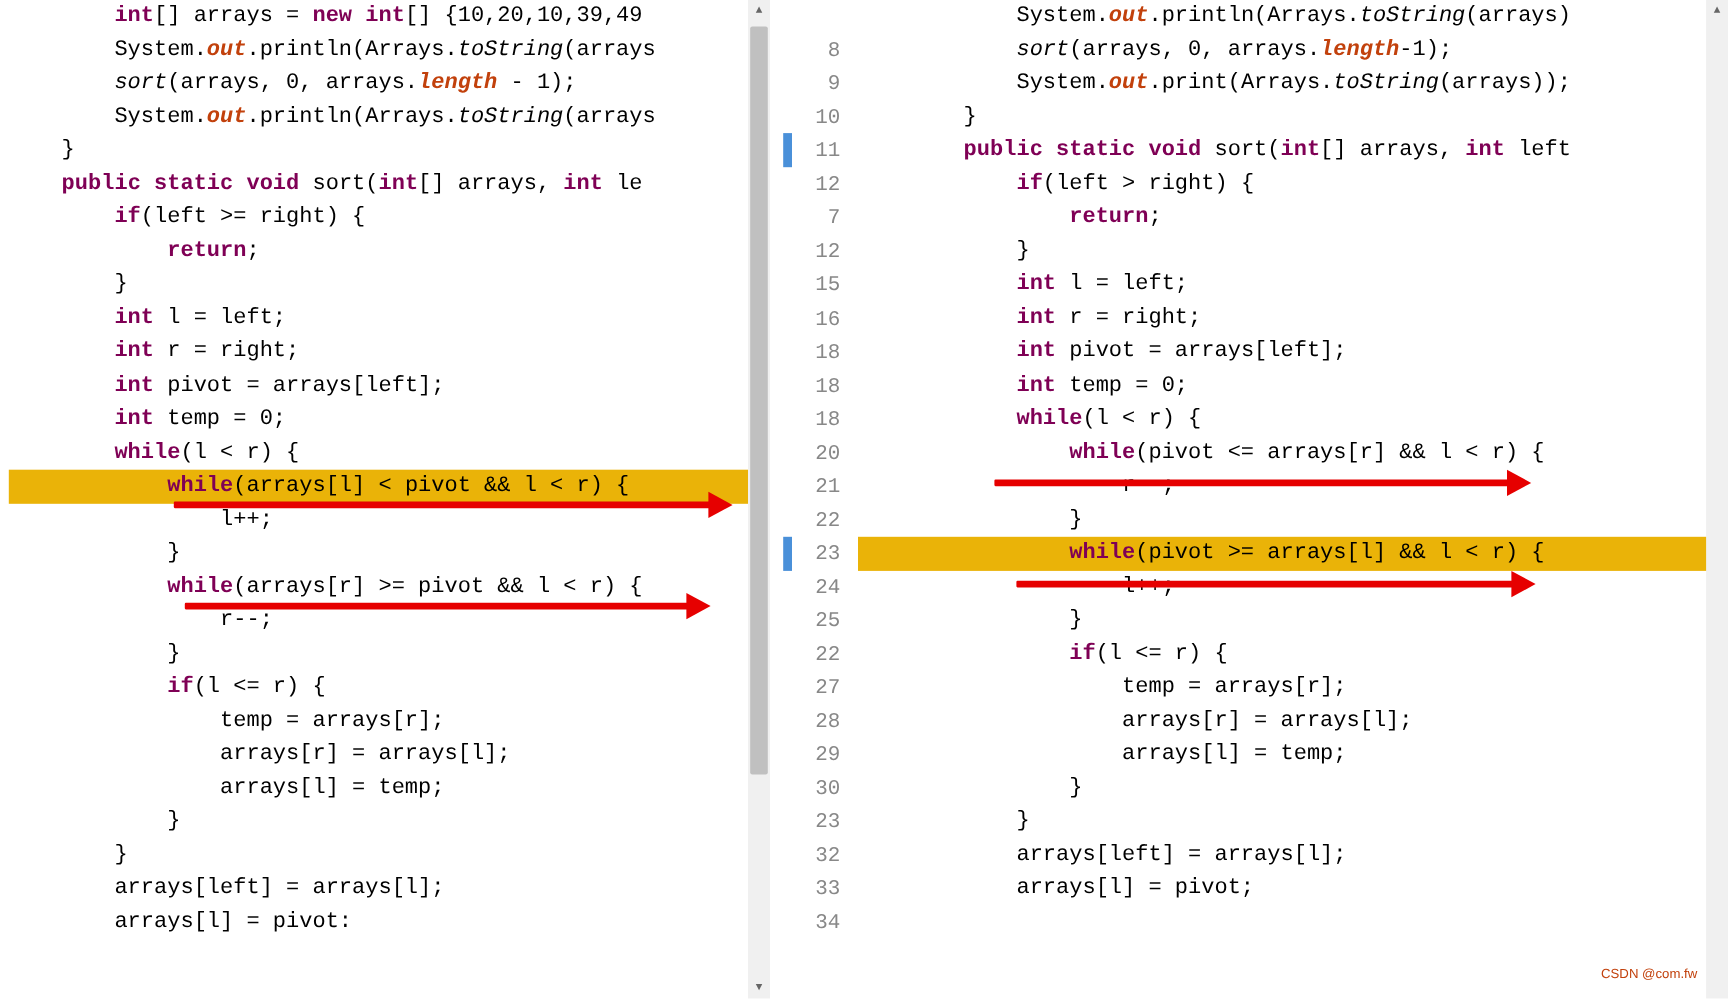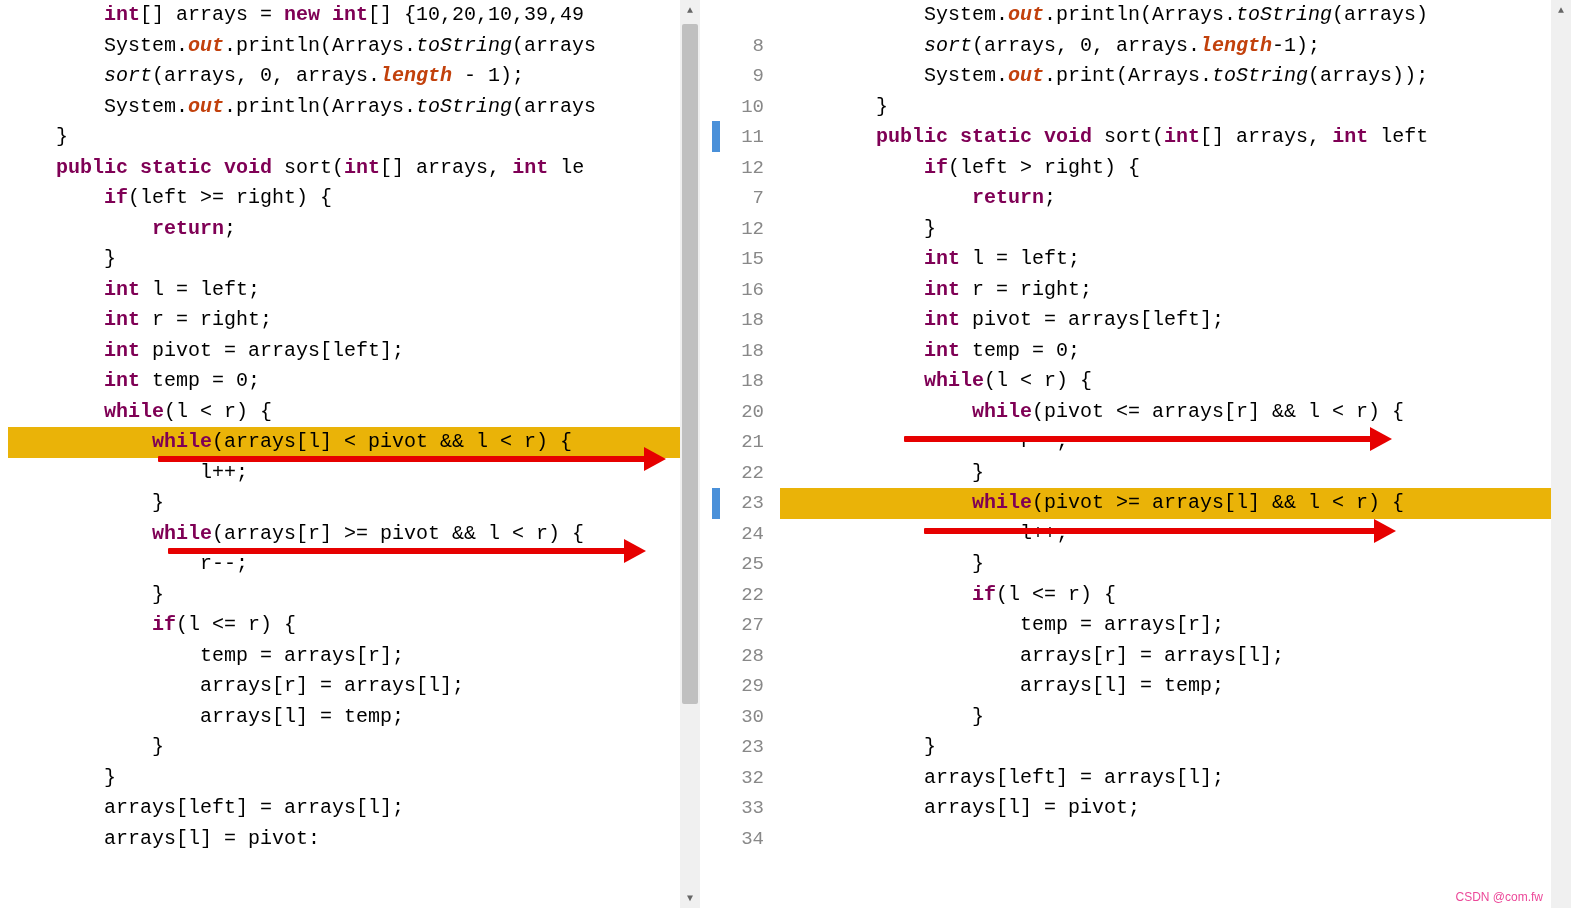--- a/index.html
+++ b/index.html
@@ -114,24 +114,24 @@
       right: -18px;
       top: -9px;
       width: 0;
       height: 0;
       border-left: 22px solid #e60000;
       border-top: 12px solid transparent;
       border-bottom: 12px solid transparent;
     }
     .watermark {
       position: absolute;
-      bottom: 4px;
+      bottom: 16px;
       right: 28px;
       font-size: 12px;
-      color: #ec4899;
+      color: #c2410c;
       font-family: Arial, sans-serif;
     }
   </style>
 </head>
 <body>
 
 <div class="container">
   <div class="left-pane">
     <div class="code-area" id="left-code"><div class="code-line">&nbsp;&nbsp;&nbsp;&nbsp;&nbsp;&nbsp;&nbsp;&nbsp;<span class="kw">int</span><span class="normal">[] arrays = </span><span class="kw">new int</span><span class="normal">[] {10,20,10,39,49</span></div><div class="code-line">&nbsp;&nbsp;&nbsp;&nbsp;&nbsp;&nbsp;&nbsp;&nbsp;<span class="normal">System.</span><span class="field">out</span><span class="normal">.println(Arrays.</span><span class="method-italic">toString</span><span class="normal">(arrays</span></div><div class="code-line">&nbsp;&nbsp;&nbsp;&nbsp;&nbsp;&nbsp;&nbsp;&nbsp;<span class="method-italic">sort</span><span class="normal">(arrays, 0, arrays.</span><span class="field">length</span><span class="normal"> - 1);</span></div><div class="code-line">&nbsp;&nbsp;&nbsp;&nbsp;&nbsp;&nbsp;&nbsp;&nbsp;<span class="normal">System.</span><span class="field">out</span><span class="normal">.println(Arrays.</span><span class="method-italic">toString</span><span class="normal">(arrays</span></div><div class="code-line">&nbsp;&nbsp;&nbsp;&nbsp;<span class="normal">}</span></div><div class="code-line">&nbsp;&nbsp;&nbsp;&nbsp;<span class="kw">public static void</span><span class="normal"> sort(</span><span class="kw">int</span><span class="normal">[] arrays, </span><span class="kw">int</span><span class="normal"> le</span></div><div class="code-line">&nbsp;&nbsp;&nbsp;&nbsp;&nbsp;&nbsp;&nbsp;&nbsp;<span class="kw">if</span><span class="normal">(left &gt;= right) {</span></div><div class="code-line">&nbsp;&nbsp;&nbsp;&nbsp;&nbsp;&nbsp;&nbsp;&nbsp;&nbsp;&nbsp;&nbsp;&nbsp;<span class="kw">return</span><span class="normal">;</span></div><div class="code-line">&nbsp;&nbsp;&nbsp;&nbsp;&nbsp;&nbsp;&nbsp;&nbsp;<span class="normal">}</span></div><div class="code-line">&nbsp;&nbsp;&nbsp;&nbsp;&nbsp;&nbsp;&nbsp;&nbsp;<span class="kw">int</span><span class="normal"> l = left;</span></div><div class="code-line">&nbsp;&nbsp;&nbsp;&nbsp;&nbsp;&nbsp;&nbsp;&nbsp;<span class="kw">int</span><span class="normal"> r = right;</span></div><div class="code-line">&nbsp;&nbsp;&nbsp;&nbsp;&nbsp;&nbsp;&nbsp;&nbsp;<span class="kw">int</span><span class="normal"> pivot = arrays[left];</span></div><div class="code-line">&nbsp;&nbsp;&nbsp;&nbsp;&nbsp;&nbsp;&nbsp;&nbsp;<span class="kw">int</span><span class="normal"> temp = 0;</span></div><div class="code-line">&nbsp;&nbsp;&nbsp;&nbsp;&nbsp;&nbsp;&nbsp;&nbsp;<span class="kw">while</span><span class="normal">(l &lt; r) {</span></div><div class="code-line hl">&nbsp;&nbsp;&nbsp;&nbsp;&nbsp;&nbsp;&nbsp;&nbsp;&nbsp;&nbsp;&nbsp;&nbsp;<span class="kw">while</span><span class="normal">(arrays[l] &lt; pivot &amp;&amp; l &lt; r) {</span></div><div class="code-line">&nbsp;&nbsp;&nbsp;&nbsp;&nbsp;&nbsp;&nbsp;&nbsp;&nbsp;&nbsp;&nbsp;&nbsp;&nbsp;&nbsp;&nbsp;&nbsp;<span class="normal">l++;</span></div><div class="code-line">&nbsp;&nbsp;&nbsp;&nbsp;&nbsp;&nbsp;&nbsp;&nbsp;&nbsp;&nbsp;&nbsp;&nbsp;<span class="normal">}</span></div><div class="code-line">&nbsp;&nbsp;&nbsp;&nbsp;&nbsp;&nbsp;&nbsp;&nbsp;&nbsp;&nbsp;&nbsp;&nbsp;<span class="kw">while</span><span class="normal">(arrays[r] &gt;= pivot &amp;&amp; l &lt; r) {</span></div><div class="code-line">&nbsp;&nbsp;&nbsp;&nbsp;&nbsp;&nbsp;&nbsp;&nbsp;&nbsp;&nbsp;&nbsp;&nbsp;&nbsp;&nbsp;&nbsp;&nbsp;<span class="normal">r--;</span></div><div class="code-line">&nbsp;&nbsp;&nbsp;&nbsp;&nbsp;&nbsp;&nbsp;&nbsp;&nbsp;&nbsp;&nbsp;&nbsp;<span class="normal">}</span></div><div class="code-line">&nbsp;&nbsp;&nbsp;&nbsp;&nbsp;&nbsp;&nbsp;&nbsp;&nbsp;&nbsp;&nbsp;&nbsp;<span class="kw">if</span><span class="normal">(l &lt;= r) {</span></div><div class="code-line">&nbsp;&nbsp;&nbsp;&nbsp;&nbsp;&nbsp;&nbsp;&nbsp;&nbsp;&nbsp;&nbsp;&nbsp;&nbsp;&nbsp;&nbsp;&nbsp;<span class="normal">temp = arrays[r];</span></div><div class="code-line">&nbsp;&nbsp;&nbsp;&nbsp;&nbsp;&nbsp;&nbsp;&nbsp;&nbsp;&nbsp;&nbsp;&nbsp;&nbsp;&nbsp;&nbsp;&nbsp;<span class="normal">arrays[r] = arrays[l];</span></div><div class="code-line">&nbsp;&nbsp;&nbsp;&nbsp;&nbsp;&nbsp;&nbsp;&nbsp;&nbsp;&nbsp;&nbsp;&nbsp;&nbsp;&nbsp;&nbsp;&nbsp;<span class="normal">arrays[l] = temp;</span></div><div class="code-line">&nbsp;&nbsp;&nbsp;&nbsp;&nbsp;&nbsp;&nbsp;&nbsp;&nbsp;&nbsp;&nbsp;&nbsp;<span class="normal">}</span></div><div class="code-line">&nbsp;&nbsp;&nbsp;&nbsp;&nbsp;&nbsp;&nbsp;&nbsp;<span class="normal">}</span></div><div class="code-line">&nbsp;&nbsp;&nbsp;&nbsp;&nbsp;&nbsp;&nbsp;&nbsp;<span class="normal">arrays[left] = arrays[l];</span></div><div class="code-line">&nbsp;&nbsp;&nbsp;&nbsp;&nbsp;&nbsp;&nbsp;&nbsp;<span class="normal">arrays[l] = pivot:</span></div></div>
     <div class="scrollbar-left">

